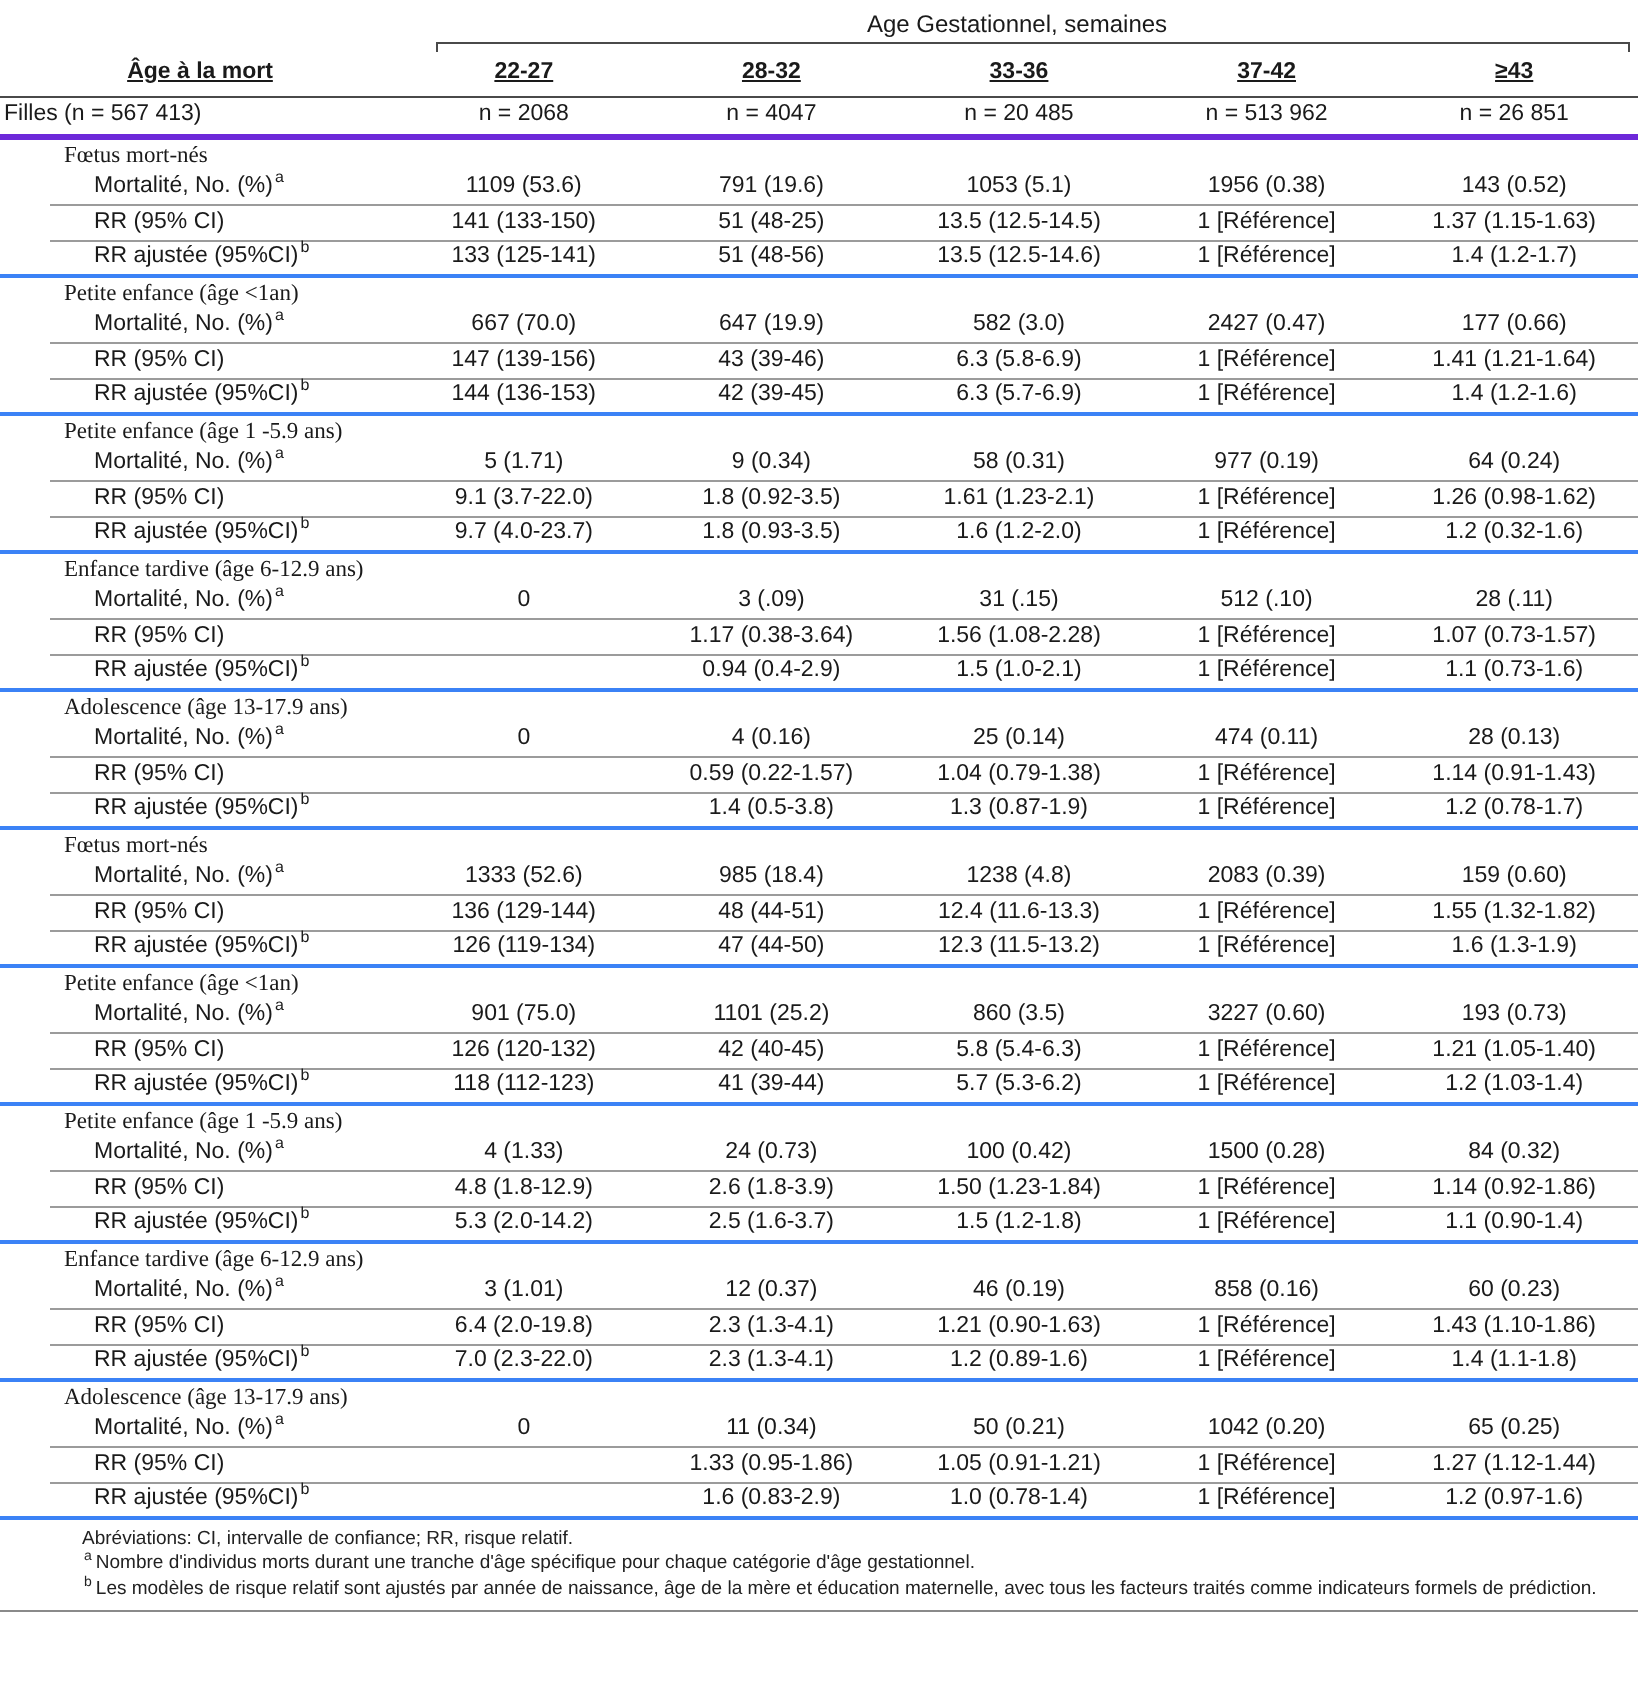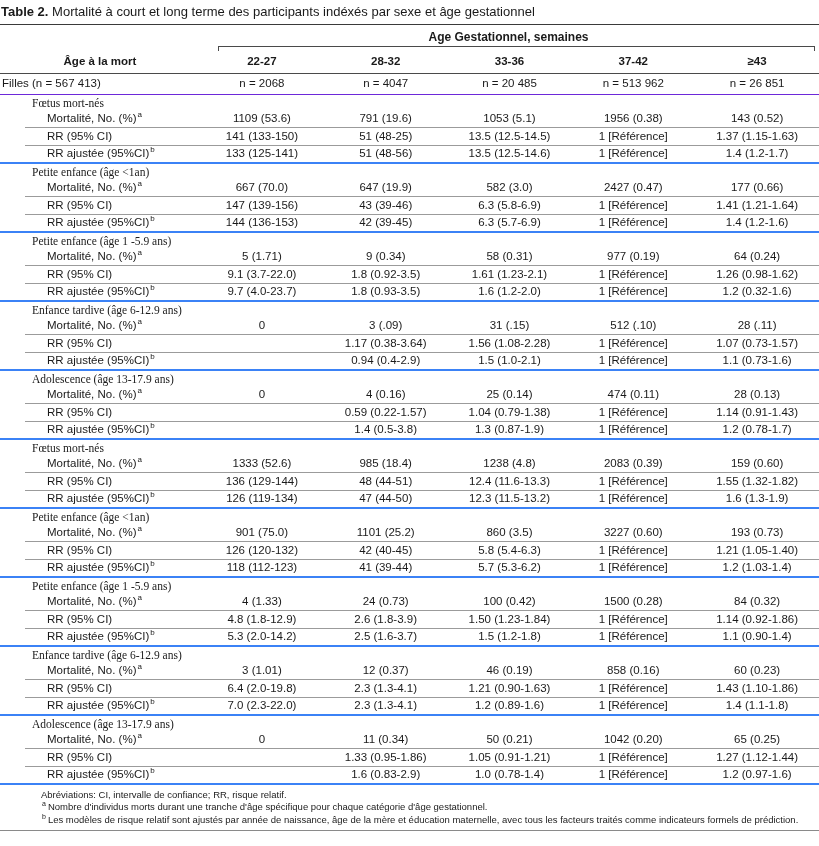--- a/index.html
+++ b/index.html
@@ -10,30 +10,30 @@
     color:#1a1a1a; overflow:hidden;
     -webkit-font-smoothing:antialiased;
   }
   .wrap { width:819px; padding:0; }
 
   
   .title-bar { font-size:13px; padding:4px 0 5px 1px; border-bottom:1.5px solid #3a3a3a; }
   .title-bar b { font-weight:bold; }
 
   
-  .spanner { margin:5px 0 0 200px; width:617px; text-align:center; font-weight:bold; font-size:12px; }
+  .spanner { margin:5px 0 0 200px; width:617px; text-align:center; font-weight:normal; font-size:12px; }
   .bracket { margin:2px 4px 0 218px; height:5px; border:1px solid #4a4a4a; border-bottom:none; }
   .trow { display:grid; grid-template-columns:200px repeat(5,1fr); align-items:center; }
-  .colhead-row { border-bottom:1px solid #4a4a4a; padding:4px 0 5px 0; }
+  .colhead-row { border-bottom:1px solid #4a4a4a; padding:4px 0 5px 0;text-decoration:underline; }
   .colhead { text-align:center; font-weight:bold; font-size:12px; }
 
   
   .cell { font-size:11.5px; line-height:1.1; }
   .val { text-align:center; }
-  .group-row { height:21px; border-bottom:1px solid #6d28d9; }
+  .group-row { height:21px; border-bottom:3px solid #6d28d9; }
   .glabel { padding-left:2px; }
   .section-label-row { height:15px; align-items:end; }
   .slabel { padding-left:32px;font-family:Liberation Serif, serif; }
   .data-row { height:18px; position:relative; }
   .data-row:not(.section-end)::after {
     content:""; position:absolute; left:25px; right:0; bottom:0;
     border-bottom:1px solid #9b9b9b;
   }
   .data-row.section-end { border-bottom:2px solid #3b82f6; }
   .rlabel { padding-left:47px; }
@@ -42,24 +42,20 @@
   
   .footnotes { padding:3px 0 3px 1px; border-bottom:1px solid #8a8a8a; margin-top:1px; }
   .footnotes p { font-size:9.5px; line-height:1.33; color:#222;margin-left:40px; }
   .footnotes sup { font-size:7px; margin-right:2px; }
 </style>
 </head>
 <body>
 
 <div class="wrap">
 
-  <div class="title-bar">
-    <b>Table 2.</b>
-    <span>Mortalité à court et long terme des participants indéxés par sexe et âge gestationnel</span>
-  </div>
 
   <div class="spanner">Age Gestationnel, semaines</div>
   <div class="bracket"></div>
 
   <div class="trow colhead-row">
     <div class="cell colhead">Âge à la mort</div>
     <div class="cell colhead">22-27</div>
     <div class="cell colhead">28-32</div>
     <div class="cell colhead">33-36</div>
     <div class="cell colhead">37-42</div>

